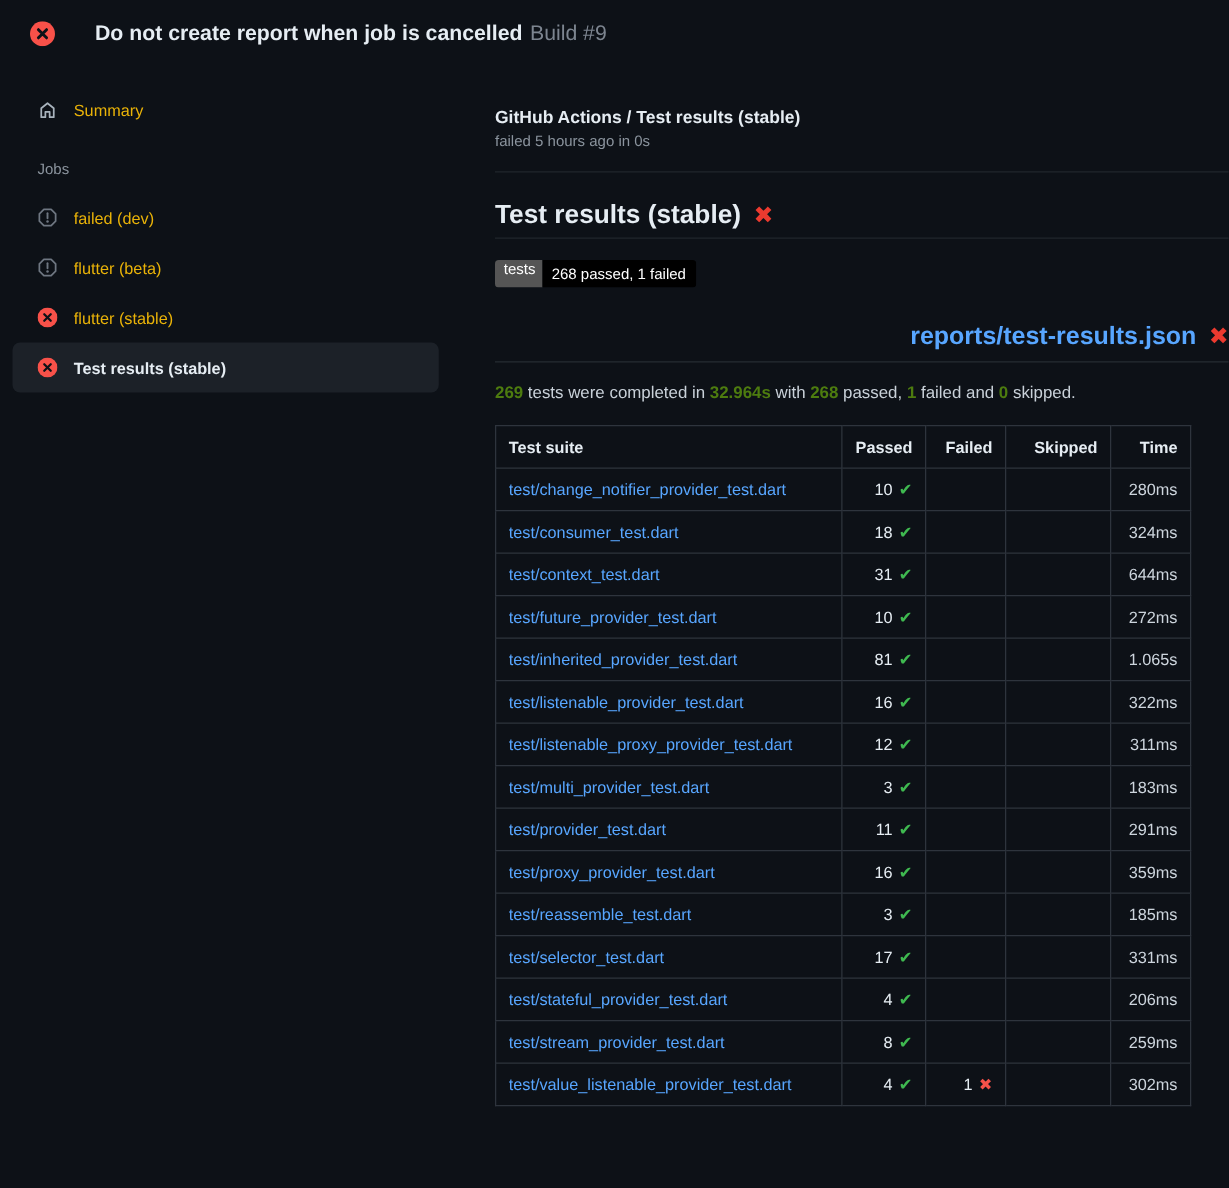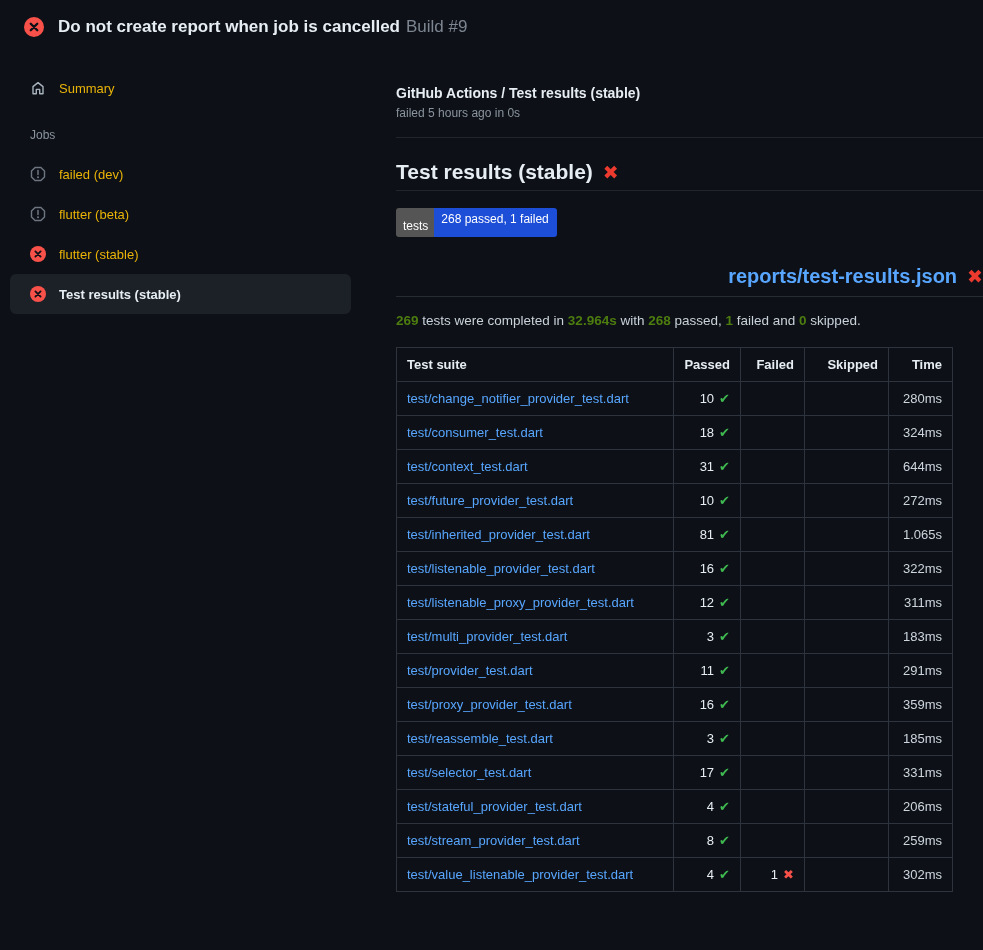--- a/index.html
+++ b/index.html
@@ -2,21 +2,21 @@
 <html><head>
 <meta charset="utf-8">
 <style>
   * { margin: 0; padding: 0; box-sizing: border-box; }
   html, body {
     width: 983px; height: 950px; overflow: hidden;
     background: #0d1117; color: #e6edf3;
     font-family: "Liberation Sans", "DejaVu Sans", sans-serif;
   }
   
-  .topbar { display: flex; align-items: center; gap: 14px; padding: 17px 24px 14px 24px; }
+  .topbar { display: flex; align-items: center; gap: 32px; padding: 17px 24px 14px 24px; }
   .topbar .run-title { font-size: 17px; font-weight: 700; color: #e6edf3; }
   .topbar .build-no { font-size: 17px; font-weight: 400; color: #7d8590; margin-left: 6px; }
   
   .layout { display: flex; align-items: flex-start; }
   
   .sidebar { width: 396px; flex: none; padding: 17px 45px 0 10px; }
   .side-item {
     display: flex; align-items: center; gap: 13px; height: 40px;
     padding: 0 0 0 20px; border-radius: 6px; cursor: pointer;
     font-size: 13px; color: #eab308;
@@ -31,22 +31,22 @@
   .status-line { font-size: 12px; color: #8b949e; margin-top: 5px; }
   .divider { border-bottom: 1px solid #21262d; margin-top: 17px; }
   .section-title {
     margin-top: 22px; padding-bottom: 6px; border-bottom: 1px solid #21262d;
     font-size: 21px; font-weight: 700; color: #e6edf3;
     display: flex; align-items: center; gap: 10px;
   }
   .xmark { color: #ec3a2f; font-weight: 700; font-size: 19px; line-height: 1; }
   .badge { display: inline-flex; margin-top: 17px; font-size: 12px; font-weight: 400;
            border-radius: 3px; overflow: hidden; line-height: 1; }
-  .badge .b-label { background: #555555; color: #ffffff; padding: 12px 6px 5px 7px; }
-  .badge .b-value { background: #1d4ed8; color: #ffffff; padding: 5px 8px 5px 7px; }
+  .badge .b-label { background: #555555; color: #ffffff; padding: 1px 6px 5px 7px; }
+  .badge .b-value { background: #000000; color: #ffffff; padding: 5px 8px 5px 7px; }
   .report-title {
     margin-top: 28px; padding-bottom: 8px; border-bottom: 1px solid #262c33;
     font-size: 20px; font-weight: 700; color: #58a6ff;
     display: flex; align-items: center; gap: 10px; cursor: pointer; justify-content: flex-end;
   }
   .summary-line { margin-top: 16px; font-size: 13.5px; color: #c9d1d9; }
   .summary-line b { color: #4d7c0f; }
   
   table.results { border-collapse: collapse; margin-top: 19px; table-layout: fixed; }
   table.results th, table.results td {

